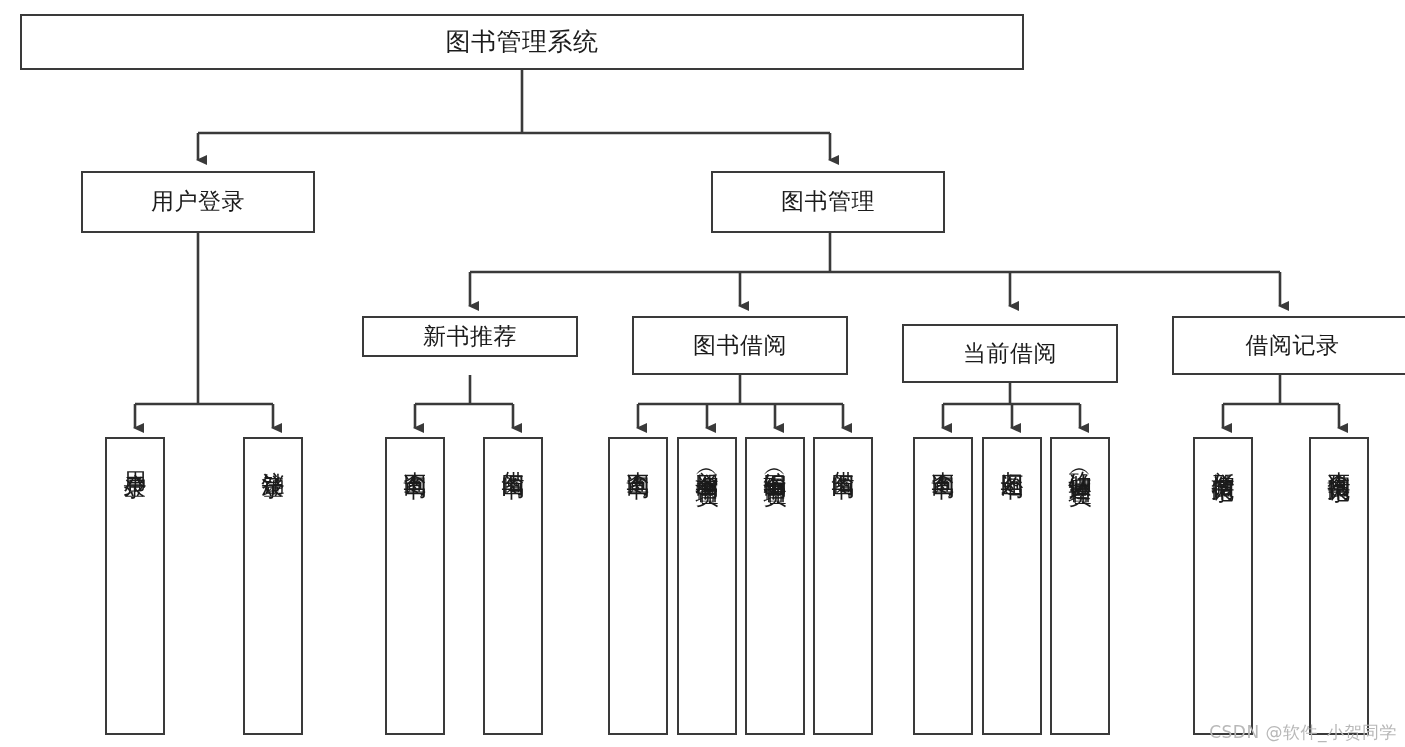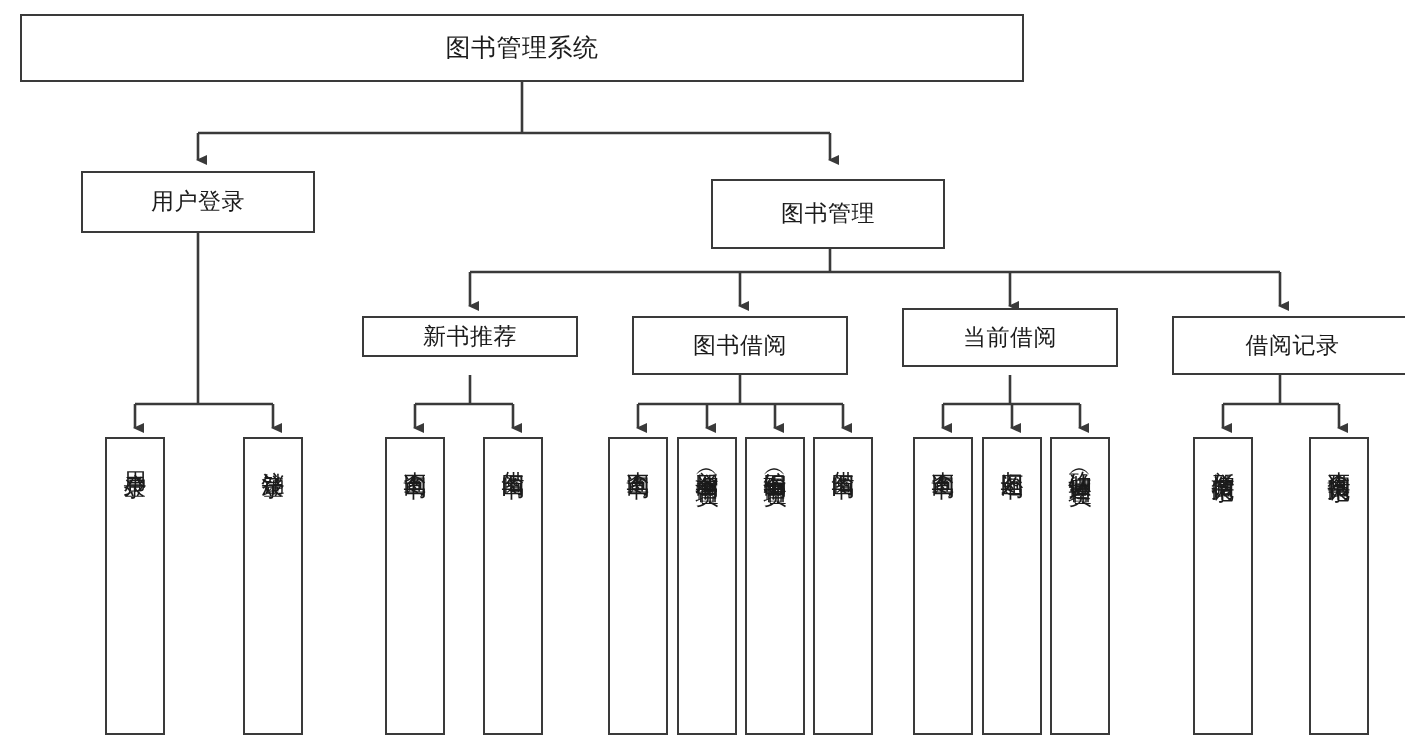--- a/index.html
+++ b/index.html
@@ -106,38 +106,38 @@
       <path d="M1012,404 L1012,428" marker-end="url(#ah)"></path>
       <path d="M1080,404 L1080,428" marker-end="url(#ah)"></path>
 
       <path d="M1280,375 L1280,404"></path>
       <path d="M1223,404 L1339,404"></path>
       <path d="M1223,404 L1223,428" marker-end="url(#ah)"></path>
       <path d="M1339,404 L1339,428" marker-end="url(#ah)"></path>
     </g>
   </svg>
 
-  <div class="node h root" style="left:20px;top:14px;width:1004px;height:68px;">
+  <div class="node h root" style="left:20px;top:14px;width:1004px;height:56px;">
     <span class="lbl">图书管理系统</span>
   </div>
 
   <div class="node h" style="left:81px;top:171px;width:234px;height:62px;">
     <span class="lbl">用户登录</span>
   </div>
-  <div class="node h" style="left:711px;top:179px;width:234px;height:70px;">
+  <div class="node h" style="left:711px;top:171px;width:234px;height:62px;">
     <span class="lbl">图书管理</span>
   </div>
 
   <div class="node h" style="left:362px;top:316px;width:216px;height:41px;">
     <span class="lbl">新书推荐</span>
   </div>
   <div class="node h" style="left:632px;top:316px;width:216px;height:59px;align-items:center;">
     <span class="lbl">图书借阅</span>
   </div>
-  <div class="node h" style="left:902px;top:308px;width:216px;height:59px;">
+  <div class="node h" style="left:902px;top:324px;width:216px;height:59px;">
     <span class="lbl">当前借阅</span>
   </div>
   <div class="node h" style="left:1172px;top:316px;width:241px;height:59px;">
     <span class="lbl">借阅记录</span>
   </div>
 
   <div class="node v" style="left:105px;top:437px;width:60px;height:298px;">
     <span class="lbl">用户登录</span>
   </div>
   <div class="node v" style="left:243px;top:437px;width:60px;height:298px;">
@@ -174,14 +174,15 @@
     <span class="lbl">确认归还（管理员）</span>
   </div>
 
   <div class="node v" style="left:1193px;top:437px;width:60px;height:298px;">
     <span class="lbl">新增借阅记录</span>
   </div>
   <div class="node v" style="left:1309px;top:437px;width:60px;height:298px;">
     <span class="lbl">查询借阅记录</span>
   </div>
 
+  <div class="watermark">CSDN @软件_小贺同学</div>
 
 </div>
 
 </body></html>

